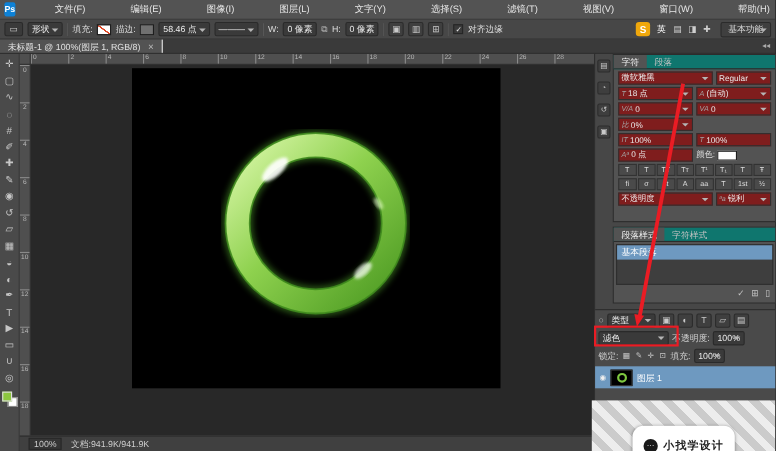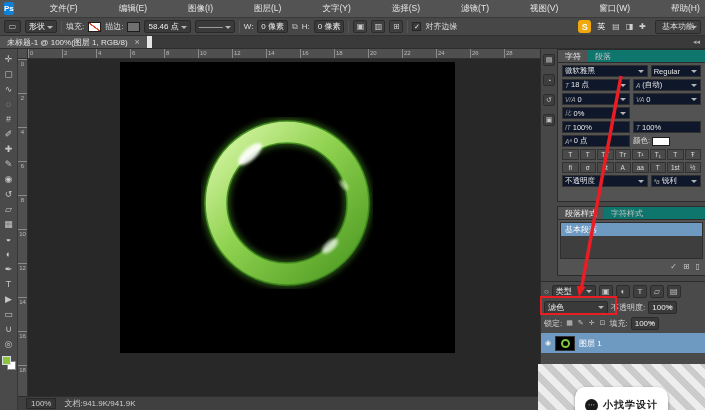--- a/index.html
+++ b/index.html
@@ -26,21 +26,21 @@
   .fibtn{width:14px;height:13px;background:#3f3f3f;border:1px solid #2c2c2c;border-radius:2px;display:inline-flex;align-items:center;justify-content:center;color:#c9c9c9;font-size:8px;flex:none;}
   .checkbox{width:9px;height:9px;background:#3a3a3a;border:1px solid #262626;display:inline-flex;align-items:center;justify-content:center;color:#e8e8e8;font-size:7px;}
   .spacer{flex:1;}
   .ime-s{width:13px;height:13px;border-radius:3px;background:#f0a80c;color:#fff;font-weight:bold;display:flex;align-items:center;justify-content:center;font-size:9px;flex:none;}
   .ime-lang{color:#fff;padding:0 2px;}
   .imeicon{color:#cfcfcf;font-size:8px;padding:0 1px;}
   .workspace-btn{background:#3f3f3f;border:1px solid #2b2b2b;border-radius:2px;height:14px;display:inline-flex;align-items:center;padding:0 6px;margin-left:4px;}
 
   
   .tabstrip{position:absolute;left:0;top:36px;width:705px;height:13px;background:#3a3a3a;border-bottom:1px solid #2d2d2d;display:flex;align-items:stretch;}
-  .doctab{background:#535353;display:flex;align-items:center;gap:7px;padding:0 7px;font-size:8px;color:#e3e3e3;border-right:5px solid #e5e5e5;white-space:nowrap;}
+  .doctab{background:#535353;display:flex;align-items:center;gap:7px;padding:0 7px;font-size:8px;color:#e3e3e3;border-right:1px solid #e5e5e5;white-space:nowrap;}
   .tabclose{color:#bbb;font-size:9px;}
   .collapse{margin-left:auto;color:#aaa;font-size:7px;padding:0 5px;display:flex;align-items:center;}
 
   
   .toolbar{position:absolute;left:0;top:49px;width:18px;height:361px;background:#4a4a4a;border-right:1px solid #373737;display:flex;flex-direction:column;align-items:center;padding-top:2px;}
   .tool{width:16px;height:15px;display:flex;align-items:center;justify-content:center;color:#c6c6c6;font-size:9px;flex:none;}
   .fgbg{position:relative;width:14px;height:14px;margin-top:5px;flex:none;}
   .fg{position:absolute;left:0;top:0;width:9px;height:9px;background:#8cc63f;border:1px solid #ddd;z-index:2;}
   .bgc{position:absolute;right:0;bottom:0;width:9px;height:9px;background:#fff;border:1px solid #888;}
 
@@ -58,21 +58,21 @@
   .sidebar{position:absolute;left:540px;top:49px;width:165px;height:361px;background:#474747;border-left:1px solid #2e2e2e;}
   .panel-icons{position:absolute;left:1px;top:5px;width:14px;display:flex;flex-direction:column;gap:8px;align-items:center;}
   .picon{width:12px;height:12px;background:#3e3e3e;border:1px solid #2d2d2d;border-radius:2px;display:flex;align-items:center;justify-content:center;color:#c9c9c9;font-size:7px;}
   .panel{background:#535353;border:1px solid #2c2c2c;}
   .char-panel{position:absolute;left:16px;top:0;width:149px;height:153px;}
   .ptabs{height:13px;background:#0f766e;display:flex;font-size:8px;border-bottom:1px solid #2c2c2c;}
   .ptab{padding:0 7px;display:flex;align-items:center;color:#c2c2c2;white-space:nowrap;}
   .ptab.active{background:#535353;color:#f0f0f0;}
   .crow{display:grid;grid-template-columns:1fr 1fr;gap:3px;padding:2px 4px 0 4px;}
   .crow-fam{grid-template-columns:1.7fr 1fr;}
-  .cfield{background:#0f172a;border:1px solid #2f2f2f;height:12px;display:flex;align-items:center;gap:2px;padding:0 2px;font-size:7.5px;color:#e8e8e8;white-space:nowrap;overflow:hidden;}
+  .cfield{background:#7f1d1d;border:1px solid #2f2f2f;height:12px;display:flex;align-items:center;gap:2px;padding:0 2px;font-size:7.5px;color:#e8e8e8;white-space:nowrap;overflow:hidden;}
   .cfield.dd{padding-right:10px;}
   .cicon{color:#a3a3a3;font-size:6.5px;font-style:italic;flex:none;}
   .btnrow{display:flex;gap:1px;padding:2px 4px 0 4px;}
   .fbtn{flex:1;height:11px;background:#4a4a4a;border:1px solid #323232;color:#ddd;font-size:6.5px;display:flex;align-items:center;justify-content:center;overflow:hidden;}
   .colorcell{display:flex;align-items:center;gap:2px;font-size:7.5px;}
   .colswatch{width:18px;height:9px;background:#fff;border:1px solid #1d1d1d;}
 
   .styles-panel{position:absolute;left:16px;top:157px;width:149px;height:70px;}
   .slist{margin:2px;background:#3e3e3e;height:37px;border:1px solid #2e2e2e;}
   .srow{height:13px;background:#6e99c0;color:#fff;display:flex;align-items:center;padding:0 4px;font-size:8px;}

